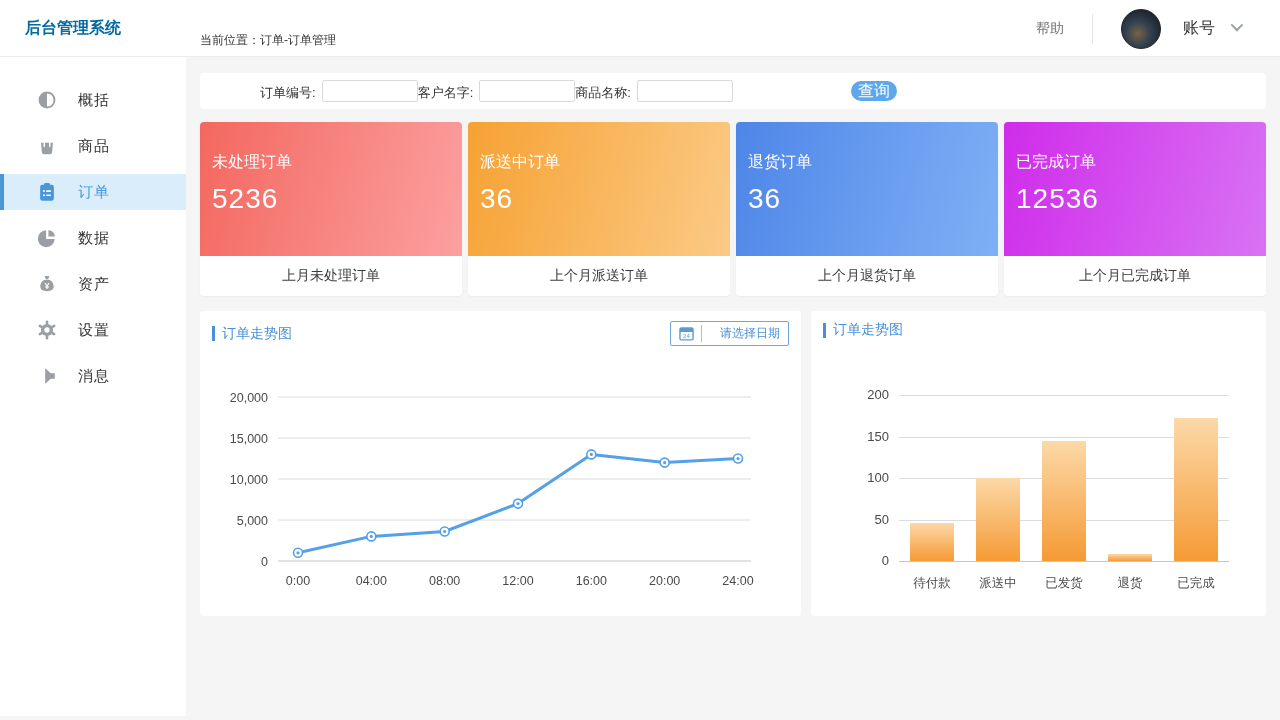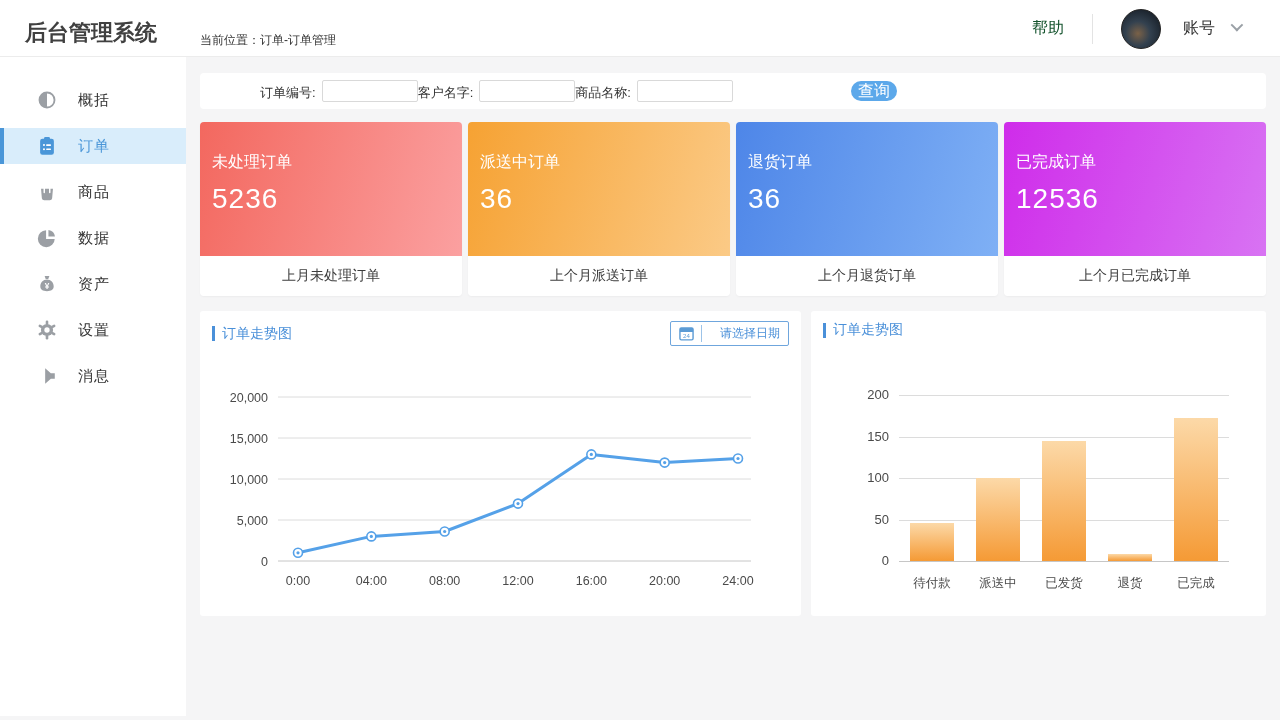--- a/index.html
+++ b/index.html
@@ -2,24 +2,24 @@
 <html><head>
 <meta charset="utf-8">
 <style>
   * { margin:0; padding:0; box-sizing:border-box; }
   html,body { width:1280px; height:720px; overflow:hidden; }
   body { font-family:"Liberation Sans", sans-serif; background:#f5f5f6; position:relative; color:#333; }
 
   
   .header { position:absolute; top:0; left:0; right:0; height:57px; background:#fff;
             border-bottom:1px solid #ececec; display:flex; align-items:center; }
-  .logo { position:absolute; left:25px; top:18px; font-size:22px; font-weight:bold; color:#404040; }
+  .logo { position:absolute; left:25px; top:18px; font-size:16px; font-weight:bold; color:#0369a1; }
   .breadcrumb { position:absolute; left:200px; top:32px; font-size:12px; color:#333; }
   .header-right { position:absolute; right:40px; top:0; height:57px; display:flex; align-items:center; }
-  .help { font-size:16px; color:#14532d; cursor:pointer; }
+  .help { font-size:14px; color:#737373; cursor:pointer; }
   .vdivider { width:1px; height:30px; background:#e3e3e3; margin:0 28px; }
   .avatar { width:40px; height:40px; border-radius:50%;
             background:radial-gradient(circle at 42% 62%, #7a6147 0%, #33414f 38%, #0d1219 100%);
             border:1px solid #222; }
   .account { font-size:16px; color:#333; margin-left:22px; }
   .chevron { width:9px; height:9px; border-right:2px solid #9aa0a6; border-bottom:2px solid #9aa0a6;
              transform:rotate(45deg) translateY(-2px); margin-left:16px; margin-top:-4px; }
 
   
   .sidebar { position:absolute; top:57px; left:0; width:186px; height:659px; background:#fff; padding-top:15px; }
@@ -93,41 +93,41 @@
 <nav class="sidebar">
     <div class="side-item">
       <span>
         <svg width="22" height="22" viewBox="0 0 24 24">
           <circle cx="12" cy="12" r="8.2" fill="none" stroke="currentColor" stroke-width="2"></circle>
           <path fill="currentColor" d="M12 3.8a8.2 8.2 0 0 0 0 16.4z"></path>
         </svg>
       </span>
       <span class="lbl">概括</span>
     </div>
+    <div class="side-item">
+      <span>
+        <svg width="22" height="22" viewBox="0 0 24 24">
+          <path fill="currentColor" d="M5.5 8.5h13l-.9 10.2a2.6 2.6 0 0 1-2.6 2.3H9a2.6 2.6 0 0 1-2.6-2.3L5.5 8.5z"></path>
+          <path d="M9 12.5V6.8a3 3 0 0 1 6 0v5.7" fill="none" stroke="#fff" stroke-width="1.6" stroke-linecap="round"></path>
+        </svg>
+      </span>
+      <span class="lbl">商品</span>
+    </div>
     <div class="side-item active">
       <span>
         <svg width="22" height="22" viewBox="0 0 24 24">
           <rect x="4.5" y="4" width="15" height="17.5" rx="2.5" fill="currentColor"></rect>
           <rect x="8.8" y="2.2" width="6.4" height="3.6" rx="1.3" fill="currentColor"></rect>
           <circle cx="8.7" cy="11" r="1.1" fill="#fff"></circle>
           <rect x="11" y="10.2" width="5.4" height="1.7" rx=".8" fill="#fff"></rect>
           <circle cx="8.7" cy="15.5" r="1.1" fill="#fff"></circle>
           <rect x="11" y="14.7" width="5.4" height="1.7" rx=".8" fill="#fff"></rect>
         </svg>
       </span>
       <span class="lbl">订单</span>
-    </div>
-    <div class="side-item">
-      <span>
-        <svg width="22" height="22" viewBox="0 0 24 24">
-          <path fill="currentColor" d="M5.5 8.5h13l-.9 10.2a2.6 2.6 0 0 1-2.6 2.3H9a2.6 2.6 0 0 1-2.6-2.3L5.5 8.5z"></path>
-          <path d="M9 12.5V6.8a3 3 0 0 1 6 0v5.7" fill="none" stroke="#fff" stroke-width="1.6" stroke-linecap="round"></path>
-        </svg>
-      </span>
-      <span class="lbl">商品</span>
     </div>
     <div class="side-item">
       <span>
         <svg width="22" height="22" viewBox="0 0 24 24" fill="currentColor">
           <path d="M11 13V3.6A9.2 9.2 0 1 0 20.4 13H11z"></path>
           <path d="M13.6 10.4h7.1a8.3 8.3 0 0 0-7.1-7.1v7.1z"></path>
         </svg>
       </span>
       <span class="lbl">数据</span>
     </div>

